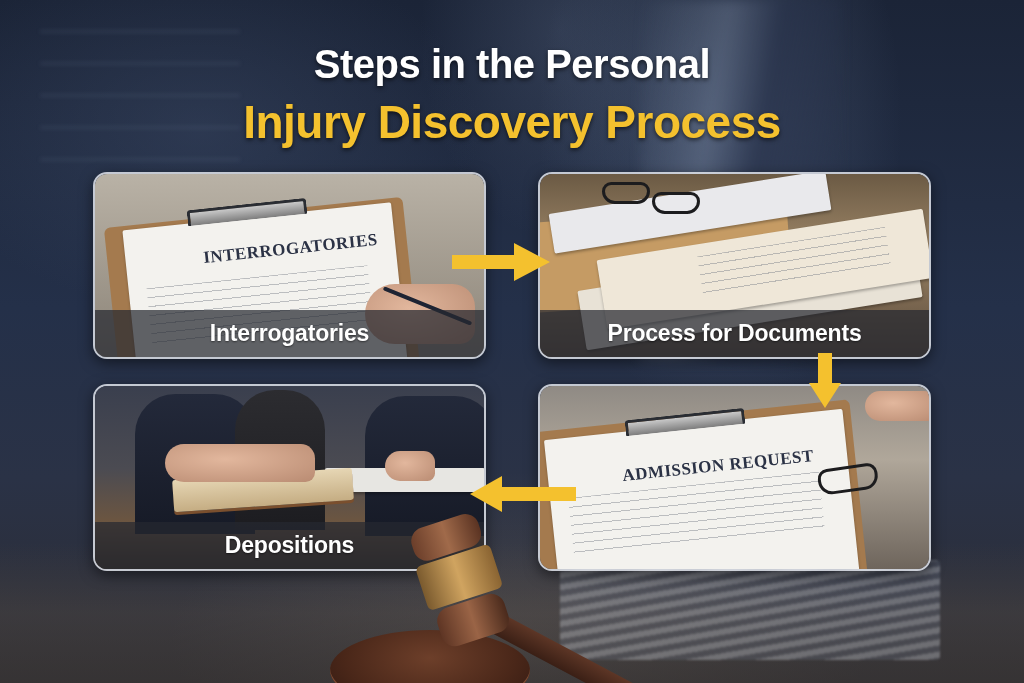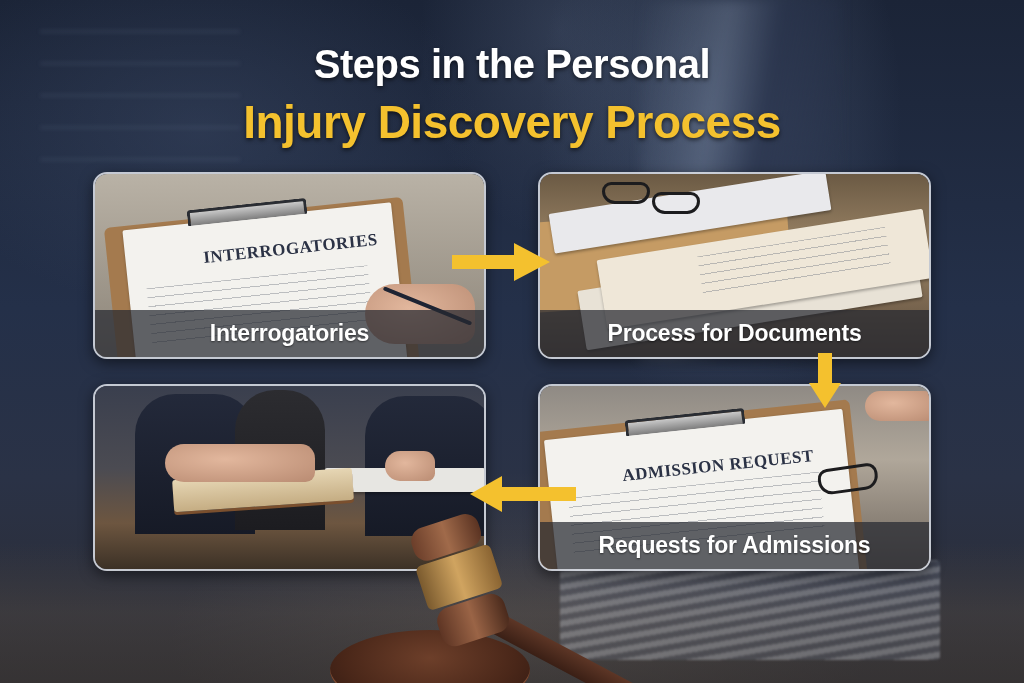--- a/index.html
+++ b/index.html
@@ -194,36 +194,36 @@
 <div class="panel p-bl">
   <div class="photo photo-depo">
     <div class="person" style="left:40px;top:8px;width:120px;height:140px;"></div>
     <div class="person" style="left:140px;top:4px;width:90px;height:140px;background:linear-gradient(180deg,#2c2c30,#1c1c20);"></div>
     <div class="person" style="left:270px;top:10px;width:130px;height:140px;"></div>
     <div class="stack-sheet" style="left:230px;top:82px;width:160px;height:24px;transform:rotate(0);background:#e7e6e2;"></div>
     <div class="book" style="left:78px;top:88px;width:180px;height:32px;"></div>
     <div class="hand" style="left:70px;top:58px;width:150px;height:38px;"></div>
     <div class="hand" style="left:290px;top:65px;width:50px;height:30px;"></div>
   </div>
+  <div class="label-strip">
+    <span class="label">Depositions</span>
+  </div>
 </div>
 
 <div class="panel p-br">
   <div class="photo photo-adm">
     <div class="clipboard" style="left:-10px;top:30px;width:330px;height:190px;"></div>
     <div class="paper" style="left:12px;top:38px;width:300px;height:170px;">
       <div class="paper-lines" style="top:60px;"></div>
     </div>
     <div class="clip" style="left:85px;top:28px;width:120px;"></div>
     <div class="doc-heading" style="left:82px;top:70px;font-size:17px;">ADMISSION REQUEST</div>
     <div class="glasses" style="left:278px;top:80px;width:60px;height:26px;transform:rotate(-8deg);"></div>
     <div class="hand" style="left:325px;top:5px;width:70px;height:30px;"></div>
   </div>
-  <div class="label-strip">
-    <span class="label">Requests for Admissions</span>
-  </div>
 </div>
 
 <svg class="arrow" style="left:452px;top:241px;" width="100" height="42" viewBox="0 0 100 42">
   <path d="M0 14 H62 V2 L98 21 L62 40 V28 H0 Z" fill="#f4c12e"></path>
 </svg>
 <svg class="arrow" style="left:808px;top:353px;" width="34" height="56" viewBox="0 0 34 56">
   <path d="M10 0 H24 V30 H33 L17 55 L1 30 H10 Z" fill="#f4c12e"></path>
 </svg>
 <svg class="arrow" style="left:470px;top:475px;" width="106" height="38" viewBox="0 0 106 38">
   <path d="M106 12 H32 V1 L0 19 L32 37 V26 H106 Z" fill="#f4c12e"></path>

